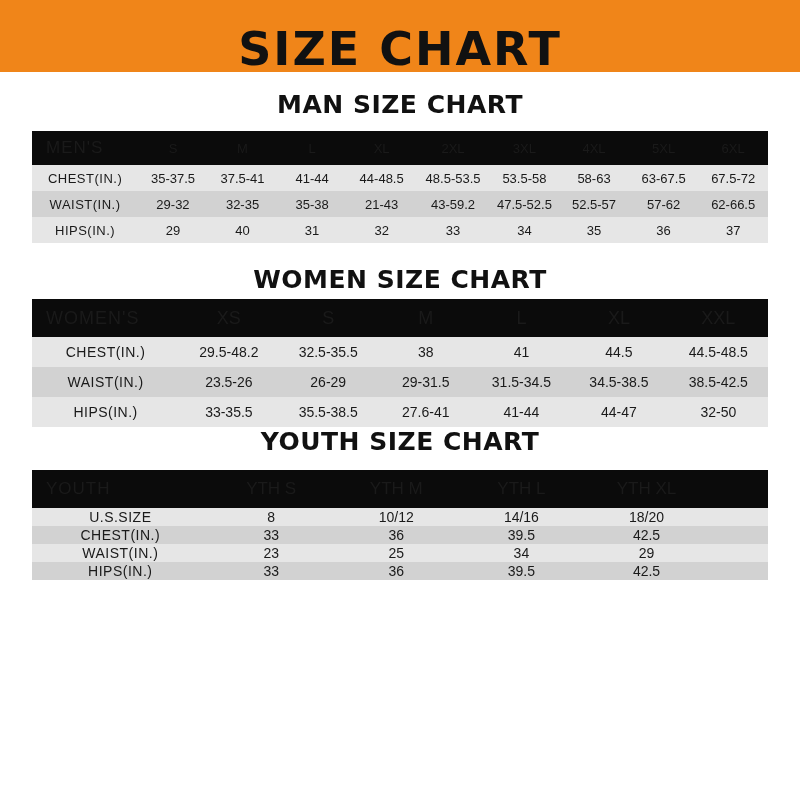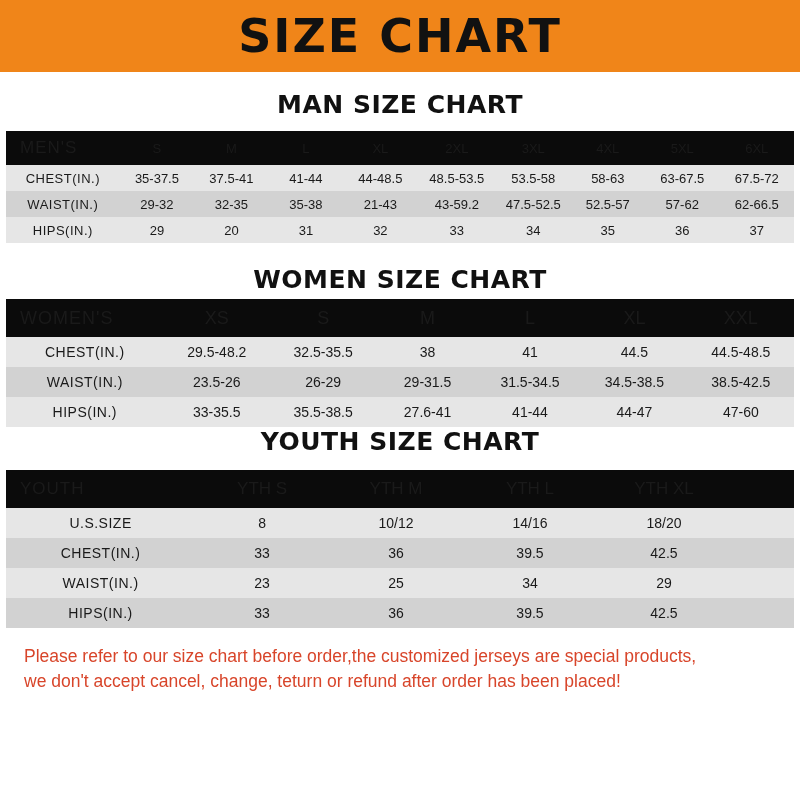--- a/index.html
+++ b/index.html
@@ -19,33 +19,33 @@
     position: relative;
     box-sizing: border-box;
     background: #ffffff;
     display: flex;
     flex-direction: column;
   }
   .banner {
     background: #f08519;
     height: 72px;
     display: flex;
-    align-items: center;
+    align-items: flex-end;
     justify-content: center;
   }
   .banner-title {
     font-family: "DejaVu Sans", sans-serif;
     font-weight: bold;
     font-size: 46px;
     letter-spacing: 2px;
     color: #111111;
     line-height: 1;
   }
   .content {
-    padding: 0 6px;
+    padding: 0 32px;
     box-sizing: border-box;
   }
   .section-title {
     text-align: center;
     font-family: "DejaVu Sans", sans-serif;
     font-weight: bold;
     font-size: 25px;
     color: #111111;
     letter-spacing: 0.5px;
   }
@@ -86,21 +86,21 @@
     text-align: center;
     font-size: 13px;
     letter-spacing: 0.5px;
     color: #1a1a1a;
   }
   
   .women .hdr-row td { height: 38px; font-size: 18px; }
   .women .band-a td, .women .band-b td { height: 30px; font-size: 14px; }
   .women .rowlabel { font-size: 14px; }
   .youth .hdr-row td { height: 38px; font-size: 17px; }
-  .youth .band-a td, .youth .band-b td { height: 30px; font-size: 14px; }
+  .youth .band-a td, .youth .band-b td { height: 18px; font-size: 14px; }
   .youth .rowlabel { font-size: 14px; }
 
   .notice {
     margin-top: 16px;
     padding: 0 18px;
     color: #d8452a;
     font-size: 17.5px;
     line-height: 1.45;
     font-family: "Liberation Sans", sans-serif;
   }
@@ -164,21 +164,21 @@
           <td>21-43</td>
           <td>43-59.2</td>
           <td>47.5-52.5</td>
           <td>52.5-57</td>
           <td>57-62</td>
           <td>62-66.5</td>
         </tr>
         <tr class="band-a">
           <td class="rowlabel">HIPS(IN.)</td>
           <td>29</td>
-          <td>20</td>
+          <td>40</td>
           <td>31</td>
           <td>32</td>
           <td>33</td>
           <td>34</td>
           <td>35</td>
           <td>36</td>
           <td>37</td>
         </tr>
       </tbody>
     </table>
@@ -222,21 +222,21 @@
           <td>34.5-38.5</td>
           <td>38.5-42.5</td>
         </tr>
         <tr class="band-a">
           <td class="rowlabel">HIPS(IN.)</td>
           <td>33-35.5</td>
           <td>35.5-38.5</td>
           <td>27.6-41</td>
           <td>41-44</td>
           <td>44-47</td>
-          <td>47-60</td>
+          <td>32-50</td>
         </tr>
       </tbody>
     </table>
 
     <div class="section-title s3-title">YOUTH SIZE CHART</div>
     <table class="chart youth">
       <colgroup>
         <col style="width:24%">
           <col style="width:17%">
           <col style="width:17%">
@@ -281,19 +281,15 @@
           <td class="rowlabel">HIPS(IN.)</td>
           <td>33</td>
           <td>36</td>
           <td>39.5</td>
           <td>42.5</td>
           <td></td>
         </tr>
       </tbody>
     </table>
 
-    <div class="notice">
-      <div>Please refer to our size chart before order,the customized jerseys are special products,</div>
-      <div>we don't accept cancel, change, teturn or refund after order has been placed!</div>
-    </div>
 
   </div>
 </div>
 
 </body></html>

